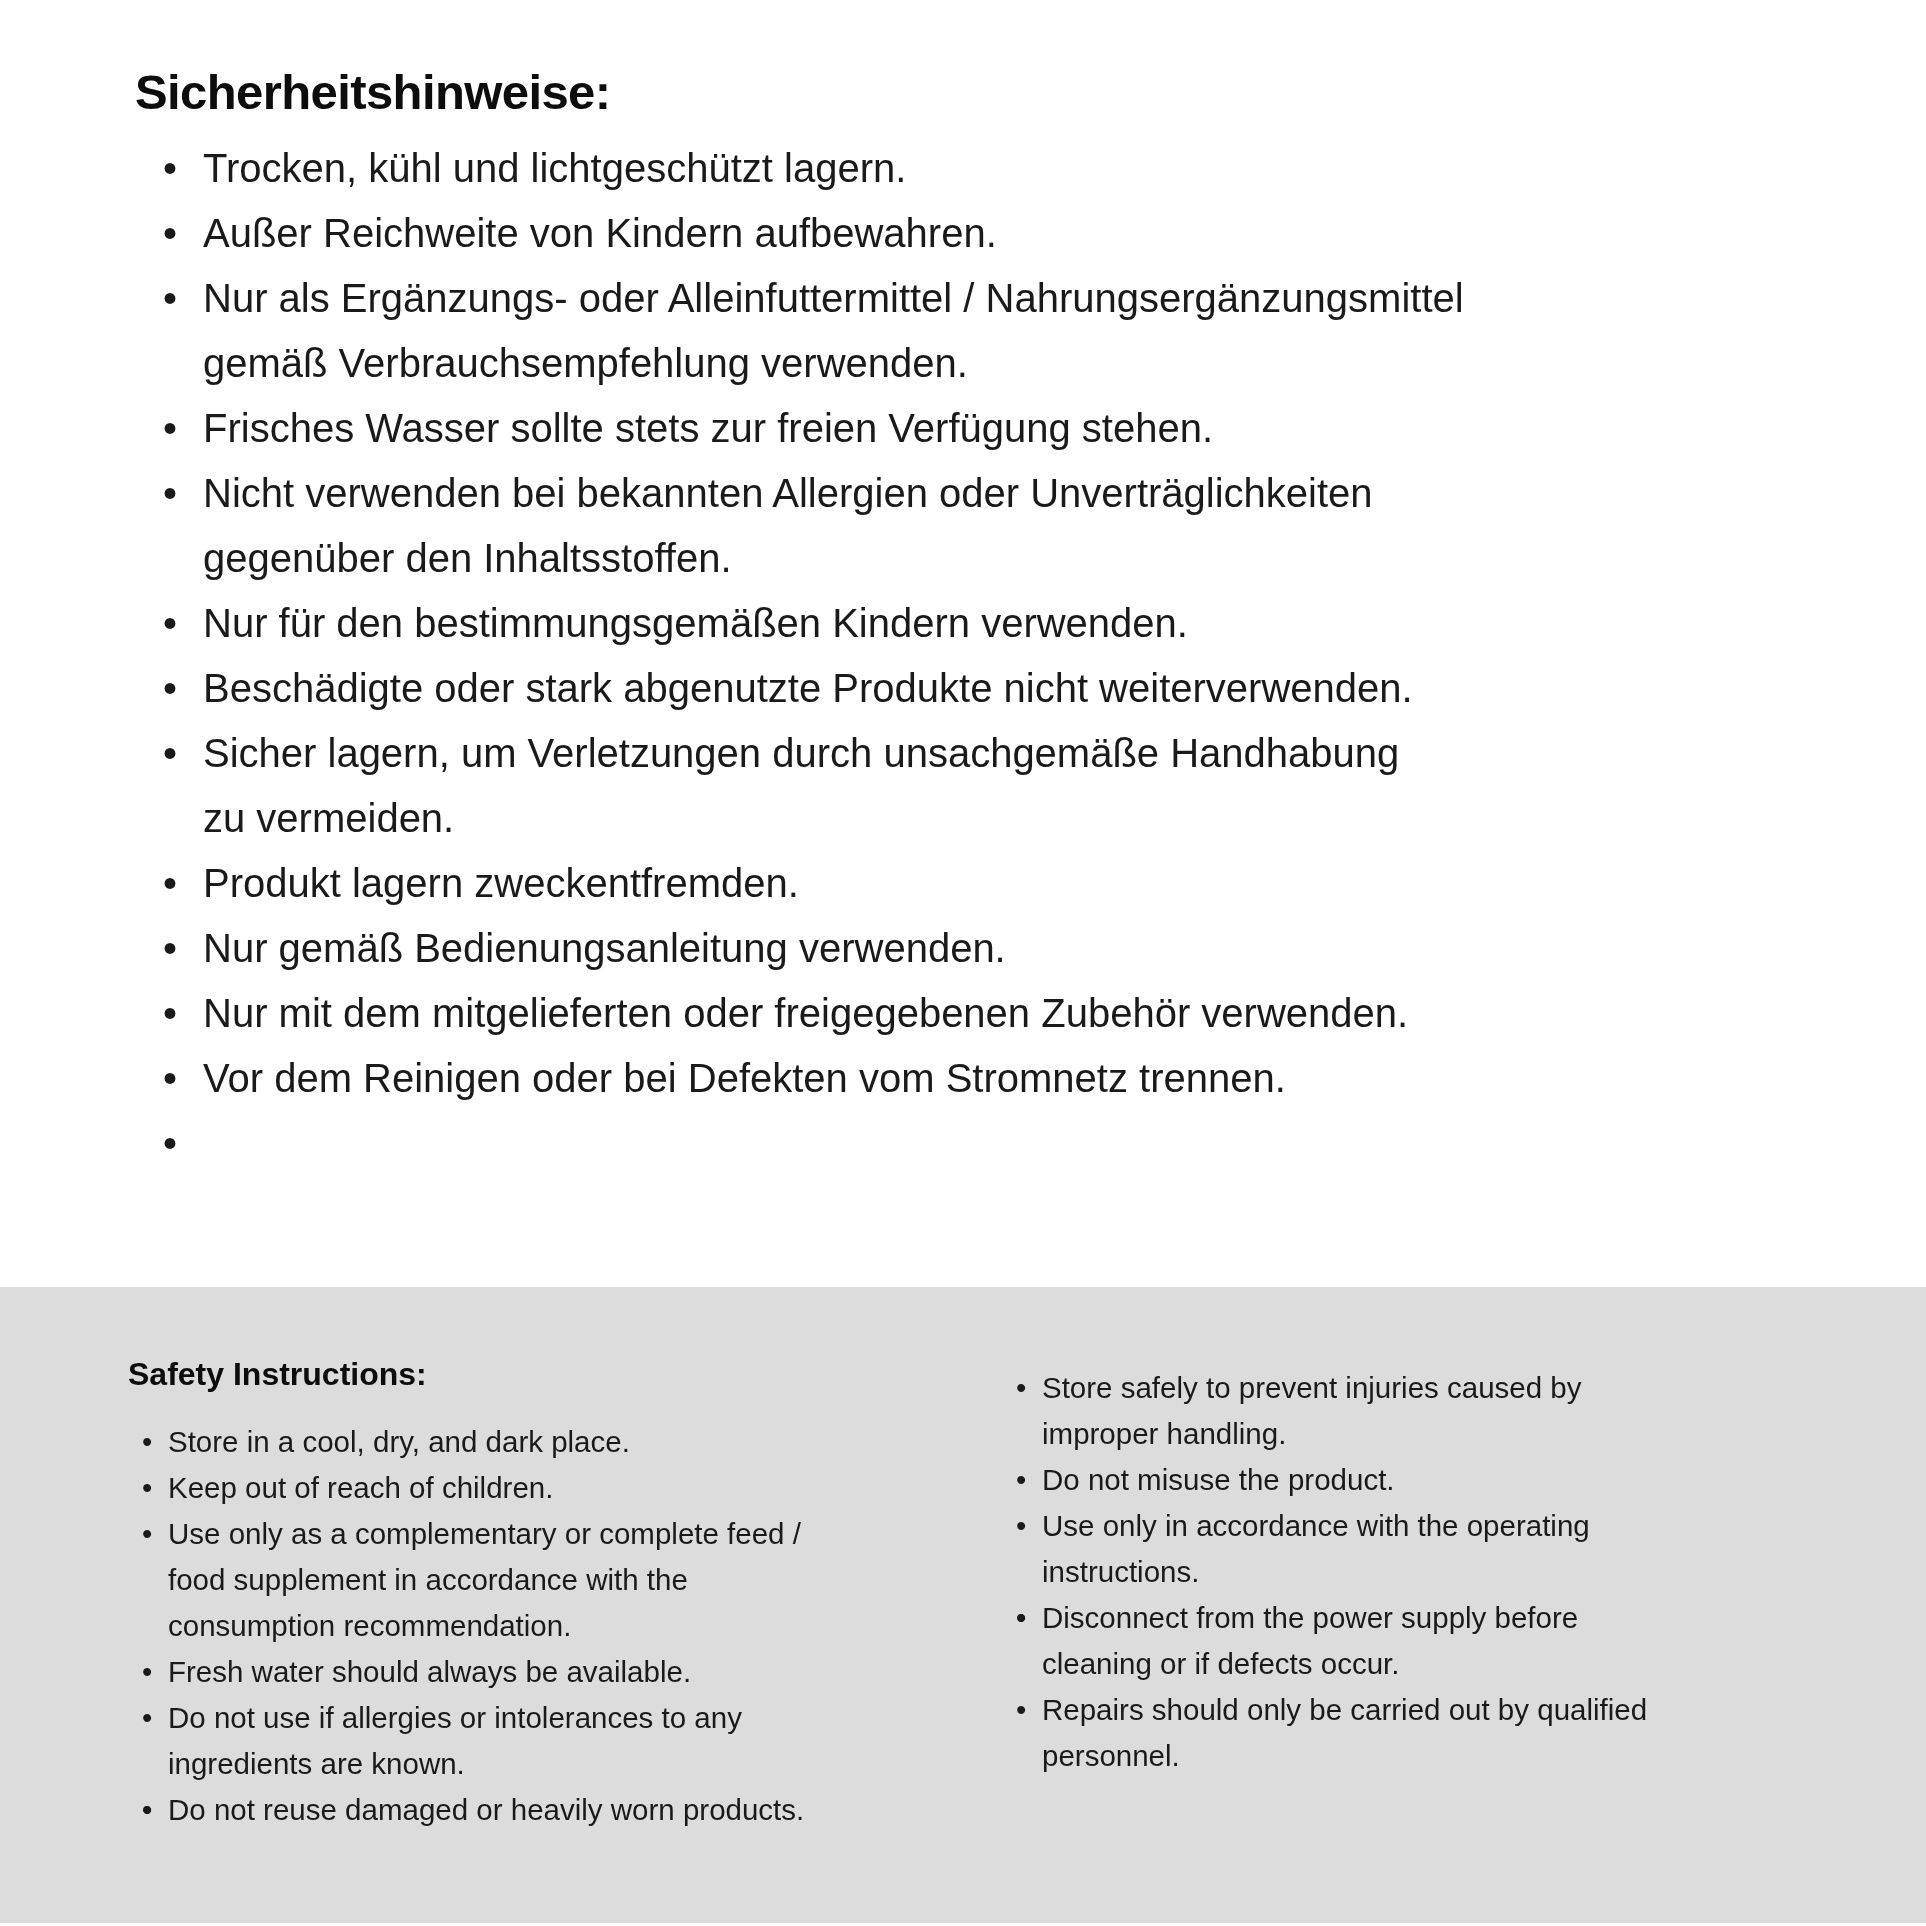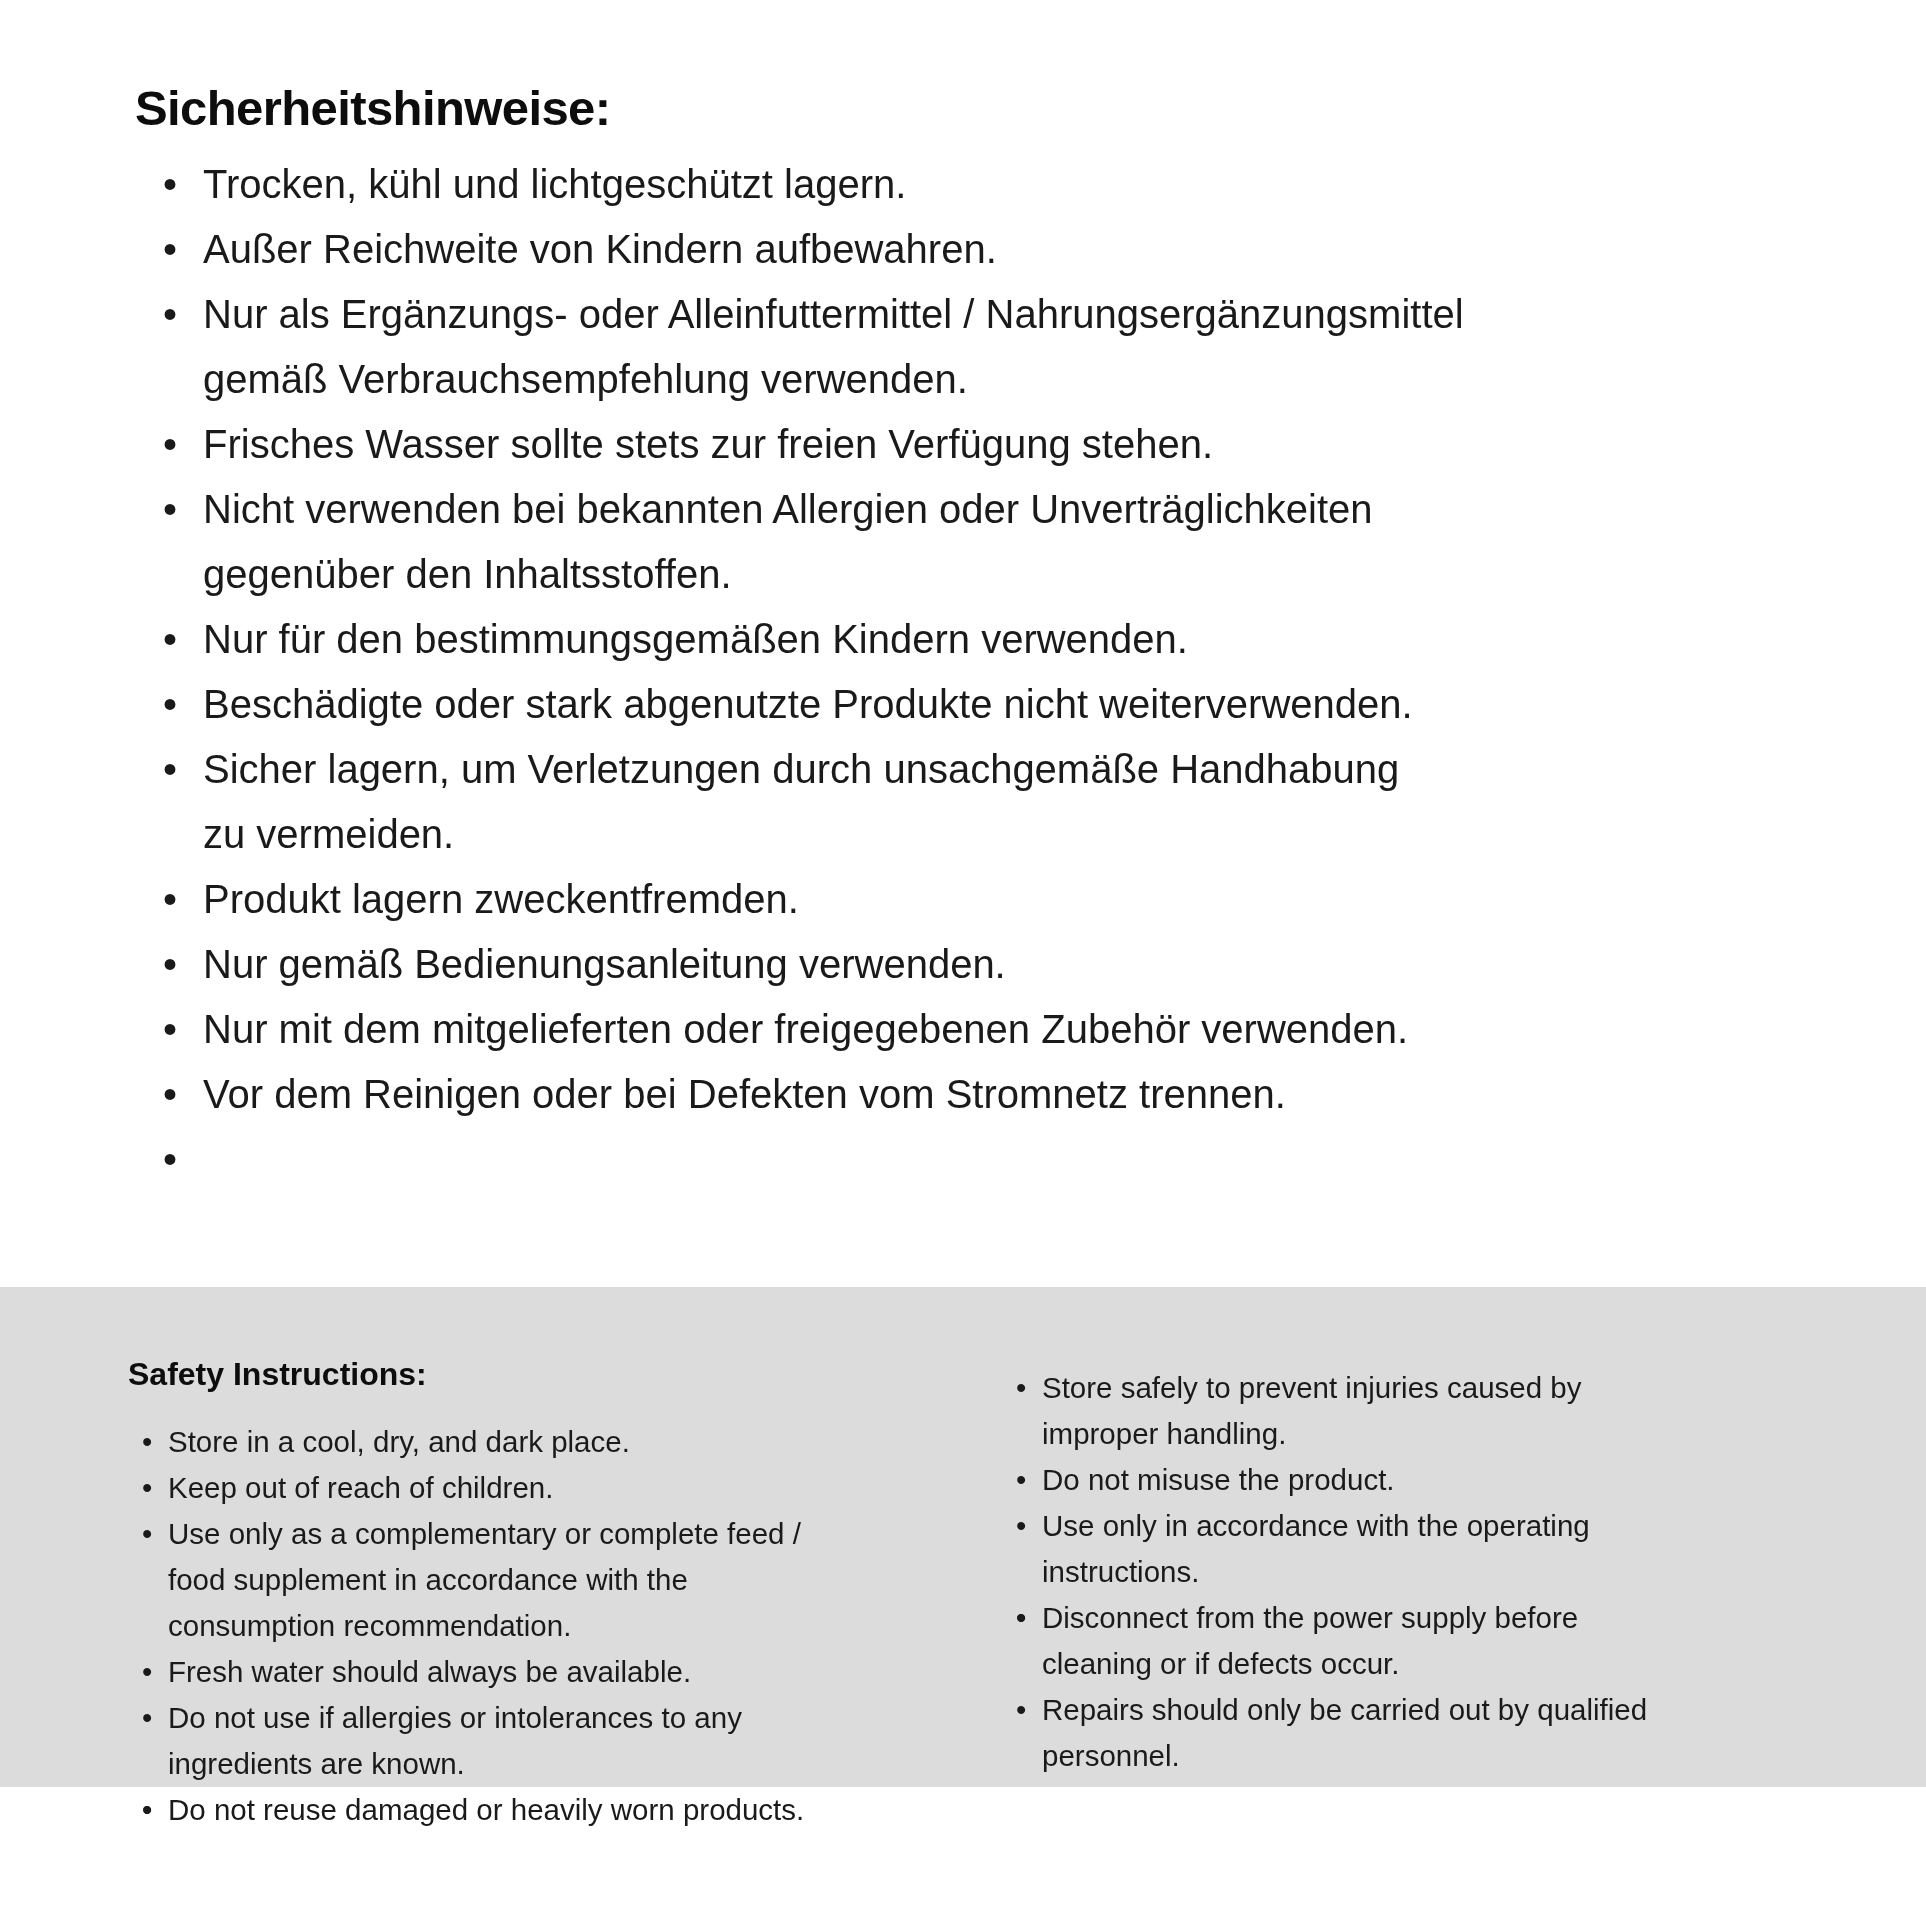--- a/index.html
+++ b/index.html
@@ -13,21 +13,21 @@
     height: 1926px;
     background: #ffffff;
     font-family: "Liberation Sans", sans-serif;
     color: #1a1a1a;
     overflow: hidden;
   }
 
   
   .de-section {
     position: absolute;
-    left: 0; top: 16px;
+    left: 0; top: 0;
     width: 1926px; height: 1287px;
     background: #ffffff;
   }
   .de-heading {
     position: absolute;
     left: 135px; top: 64px;
     margin: 0;
     font-size: 49px;
     font-weight: 700;
     color: #0d0d0d;
@@ -50,21 +50,21 @@
   .de-list .dot {
     position: absolute;
     left: 28px; top: 0;
     line-height: 65px;
   }
 
   
   .en-section {
     position: absolute;
     left: 0; top: 1287px;
-    width: 1926px; height: 500px;
+    width: 1926px; height: 636px;
     background: #dcdcdc;
   }
   .en-heading {
     position: absolute;
     left: 128px; top: 69px;
     margin: 0;
     font-size: 32px;
     font-weight: 700;
     color: #0d0d0d;
   }

